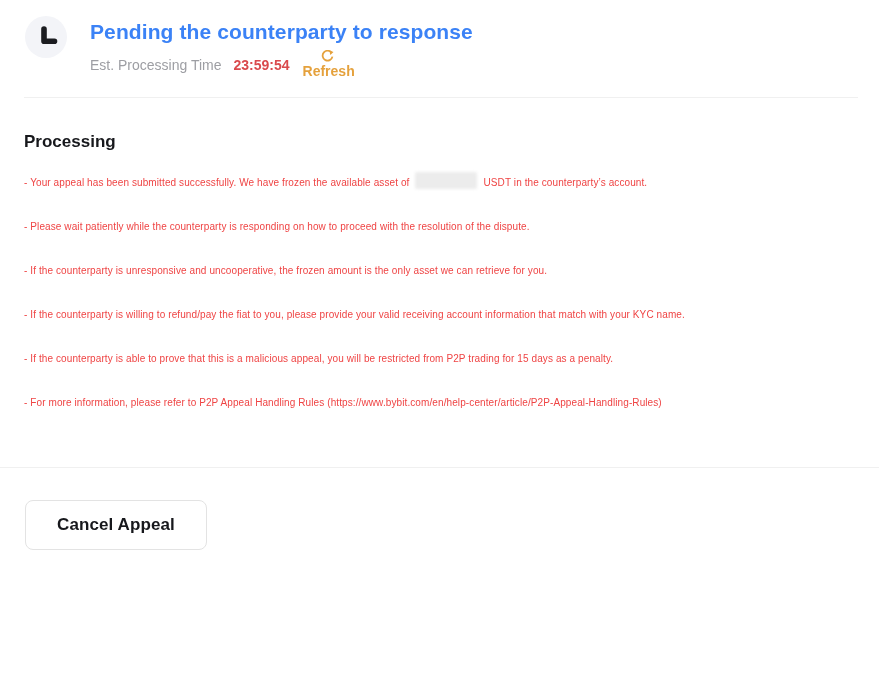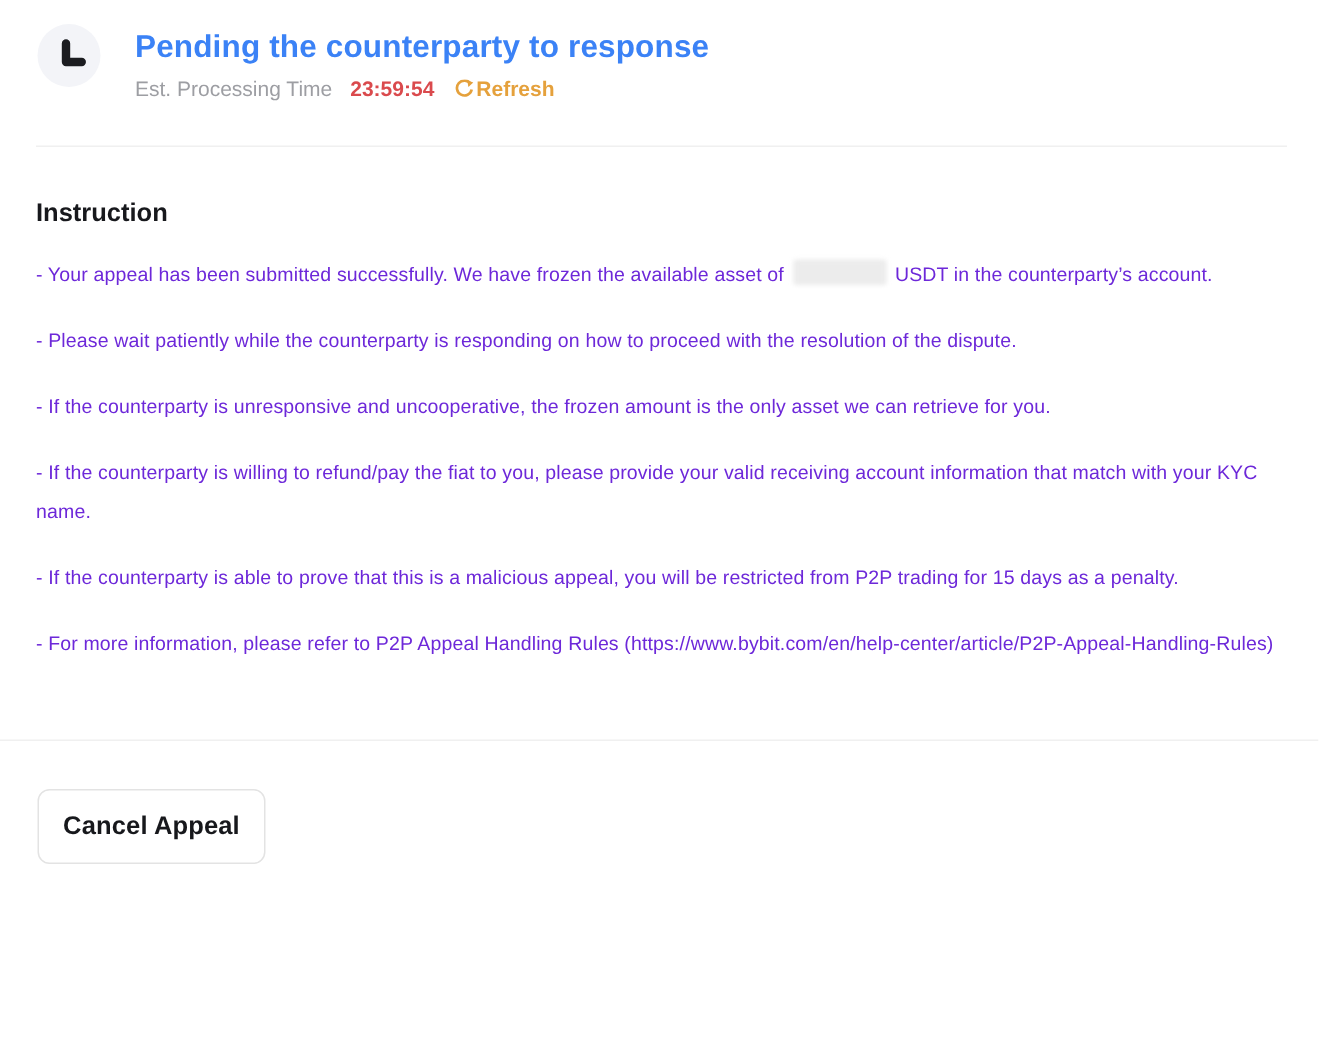--- a/index.html
+++ b/index.html
@@ -18,47 +18,47 @@
     display: flex; align-items: center; justify-content: center;
   }
   .header-text { margin-left: 23px; }
   .title {
     margin: 2px 0 0 0; font-size: 21px; line-height: 27px;
     font-weight: 700; color: #3b82f6; letter-spacing: 0.1px;
   }
   .subtitle { margin-top: 5px; display: flex; align-items: center; font-size: 14px; line-height: 18px; }
   .subtitle .muted { color: #9d9ea3; }
   .countdown { color: #da4a4d; font-weight: 700; margin-left: 12px; }
-  .refresh { display: inline-flex; align-items: center; margin-left: 13px; color: #e5a13c; font-weight: 700; cursor: pointer; background: none; border: none; padding: 0; font-size: 14px; font-family: inherit; }
+  .refresh { display: inline-flex; align-items: center; margin-left: 13px; color: #e5a13c; font-weight: 700; cursor: pointer; background: none; border: none; padding: 0; font-size: 14px; font-family: inherit; flex-direction: column; }
   .refresh svg { margin-right: 2px; display: block; }
 
   .divider { height: 1px; background: #f0f0f0; }
   .divider-inset { margin: 0 21px 0 24px; }
   .divider-full { margin: 51px 0 0 0; }
 
   
   .content { padding: 0 24px; }
   .instruction-heading {
     margin: 34px 0 0 0; font-size: 17px; line-height: 20px;
     font-weight: 700; color: #17181c;
   }
   .content p {
-    margin: 18px 0 0 0; font-size: 13px; line-height: 26px;
-    color: #6d28d9; max-width: 831px; letter-spacing: 0.1px;
+    margin: 18px 0 0 0; font-size: 10px; line-height: 26px;
+    color: #ef4444; max-width: 831px; letter-spacing: 0.1px;
   }
   .redacted {
     display: inline-block; width: 62px; height: 17px;
     background: #ececec; border-radius: 2px;
     filter: blur(1.5px); vertical-align: -3px; margin: 0 6px;
   }
 
   
   .cancel-button {
     display: block; margin: 32px 0 0 25px;
-    width: 152px; height: 50px;
+    width: 182px; height: 50px;
     background: #ffffff; border: 1px solid #e3e3e3; border-radius: 8px;
     font-family: inherit; font-size: 17px; font-weight: 700; color: #17181c;
     text-align: center; cursor: pointer; letter-spacing: 0.1px;
   }
 </style>
 </head>
 <body>
 
 <div class="page">
 
@@ -82,21 +82,21 @@
           </span>
           <span>Refresh</span>
         </button>
       </div>
     </div>
   </div>
 
   <div class="divider divider-inset"></div>
 
   <div class="content">
-    <h2 class="instruction-heading">Instruction</h2>
+    <h2 class="instruction-heading">Processing</h2>
 
     <p>
       <span>- Your appeal has been submitted successfully. We have frozen the available asset of</span><span class="redacted"></span><span>USDT in the counterparty’s account.</span>
     </p>
     <p>- Please wait patiently while the counterparty is responding on how to proceed with the resolution of the dispute.</p>
     <p>- If the counterparty is unresponsive and uncooperative, the frozen amount is the only asset we can retrieve for you.</p>
     <p>- If the counterparty is willing to refund/pay the fiat to you, please provide your valid receiving account information that match with your KYC name.</p>
     <p>- If the counterparty is able to prove that this is a malicious appeal, you will be restricted from P2P trading for 15 days as a penalty.</p>
     <p>- For more information, please refer to P2P Appeal Handling Rules (https://www.bybit.com/en/help-center/article/P2P-Appeal-Handling-Rules)</p>
   </div>

